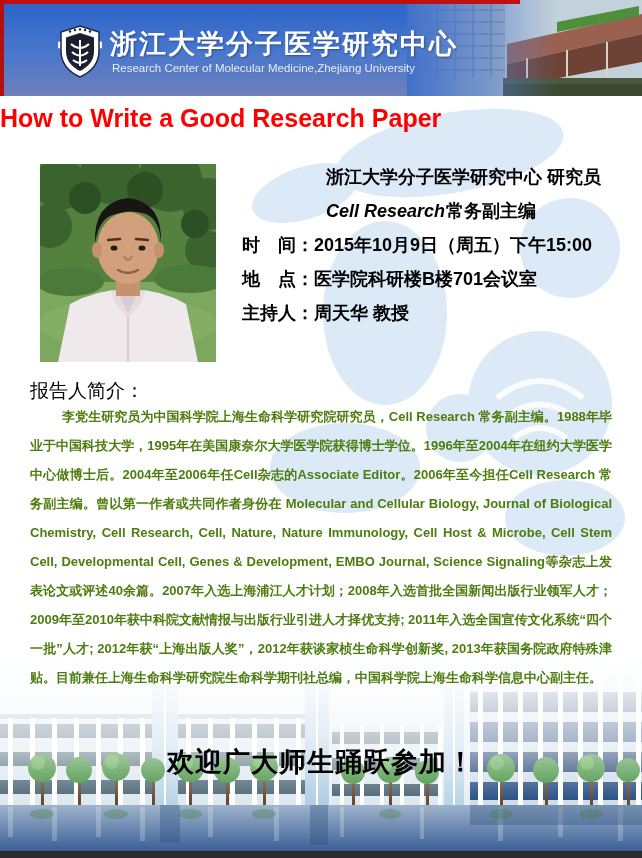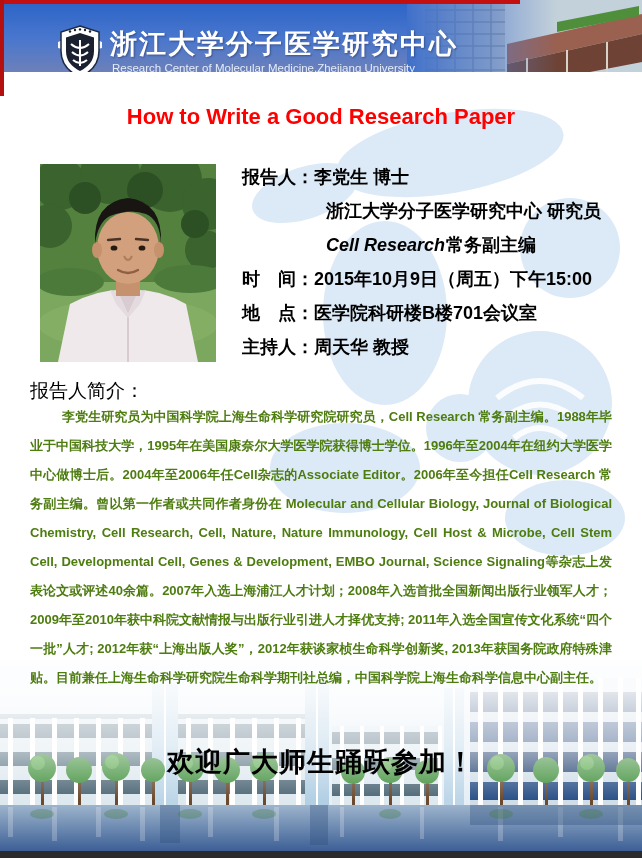--- a/index.html
+++ b/index.html
@@ -1,36 +1,36 @@
 <!DOCTYPE html>
 <html><head>
 <meta charset="utf-8">
 <style>
   html,body{margin:0;padding:0;}
   body{width:642px;height:858px;position:relative;background:#fff;overflow:hidden;
        font-family:"Liberation Sans",sans-serif;}
   .layer{position:absolute;}
 
   
-  .banner{left:0;top:0;width:642px;height:72px;z-index:3;
+  .banner{left:0;top:0;width:642px;height:96px;z-index:3;
           background:linear-gradient(to bottom,#2a63c7 0%,#4a77cd 55%,#6d80b9 100%);overflow:hidden;}
   .banner-photo{position:absolute;right:0;top:0;width:235px;height:96px;}
   .edge-top{left:0;top:0;width:520px;height:4px;background:#c30f0f;z-index:6;}
   .edge-left{left:0;top:0;width:4px;height:96px;background:#b51010;z-index:6;}
   .logo{position:absolute;left:54px;top:24px;width:52px;height:56px;}
   .org-zh{position:absolute;left:110px;top:26px;color:#ffffff;font-size:27px;font-weight:700;
           letter-spacing:2px;text-shadow:1px 1px 2px rgba(0,0,40,.35);white-space:nowrap;}
   .org-en{position:absolute;left:112px;top:62px;color:#e3ecfb;font-size:11.5px;white-space:nowrap;}
 
   
   .watermark{left:235px;top:98px;width:407px;height:470px;z-index:0;}
 
   
-  .title{left:0;top:104px;width:642px;text-align:center;color:#fe0000;
-         font-size:22px;font-weight:700;z-index:2;letter-spacing:0px;white-space:nowrap;}
+  .title{left:0;top:104px;width:642px;color:#fe0000;
+         font-size:25px;font-weight:700;z-index:2;letter-spacing:0px;white-space:nowrap;}
 
   
   .photo{left:40px;top:164px;width:176px;height:198px;z-index:2;}
 
   
   .info{left:242px;top:160px;width:400px;z-index:2;color:#000;}
   .info-line{height:34px;line-height:34px;font-size:18px;font-weight:700;white-space:nowrap;}
   .indent{padding-left:84px;}
   .journal{font-style:italic;}
   .journal-role{margin-left:1px;}
@@ -163,21 +163,20 @@
   </g>
   <g fill="#241a12">
     <ellipse cx="74" cy="84" rx="3.4" ry="2.6"></ellipse>
       <ellipse cx="102" cy="84" rx="3.4" ry="2.6"></ellipse>
   </g>
   <path d="M84 92 Q88 100 92 92" stroke="#b07d58" stroke-width="2" fill="none"></path>
   <path d="M78 106 Q88 112 98 106" stroke="#8f5f43" stroke-width="2.4" fill="none" stroke-linecap="round"></path>
 </svg>
 
 <div class="layer info">
-  <div class="info-line"><span>报告人：</span><span>李党生 博士</span></div>
   <div class="info-line indent"><span>浙江大学分子医学研究中心 研究员</span></div>
   <div class="info-line indent"><span class="journal">Cell Research</span><span class="journal-role">常务副主编</span></div>
   <div class="info-line"><span>时　间：</span><span>2015年10月9日（周五）下午15:00</span></div>
   <div class="info-line"><span>地　点：</span><span>医学院科研楼B楼701会议室</span></div>
   <div class="info-line"><span>主持人：</span><span>周天华 教授</span></div>
 </div>
 
 <div class="layer bio-heading">报告人简介：</div>
 <div class="layer bio-text">李党生研究员为中国科学院上海生命科学研究院研究员，Cell Research 常务副主编。1988年毕业于中国科技大学，1995年在美国康奈尔大学医学院获得博士学位。1996年至2004年在纽约大学医学中心做博士后。2004年至2006年任Cell杂志的Associate Editor。2006年至今担任Cell Research 常务副主编。曾以第一作者或共同作者身份在 Molecular and Cellular Biology, Journal of Biological Chemistry, Cell Research, Cell, Nature, Nature Immunology, Cell Host &amp; Microbe, Cell Stem Cell, Developmental Cell, Genes &amp; Development, EMBO Journal, Science Signaling等杂志上发表论文或评述40余篇。2007年入选上海浦江人才计划；2008年入选首批全国新闻出版行业领军人才；2009年至2010年获中科院文献情报与出版行业引进人才择优支持; 2011年入选全国宣传文化系统“四个一批”人才; 2012年获“上海出版人奖”，2012年获谈家桢生命科学创新奖, 2013年获国务院政府特殊津贴。目前兼任上海生命科学研究院生命科学期刊社总编，中国科学院上海生命科学信息中心副主任。</div>
 

